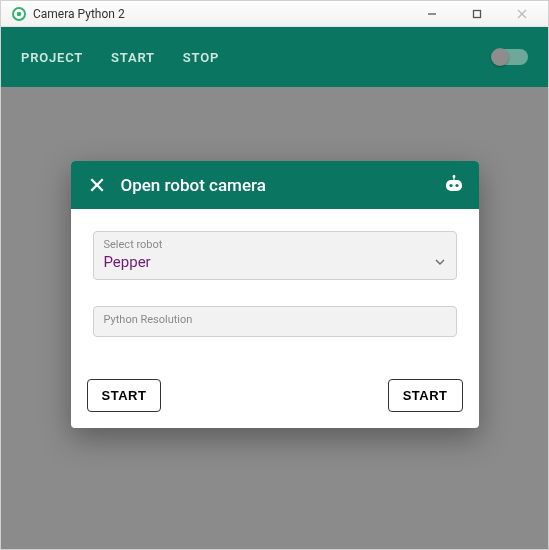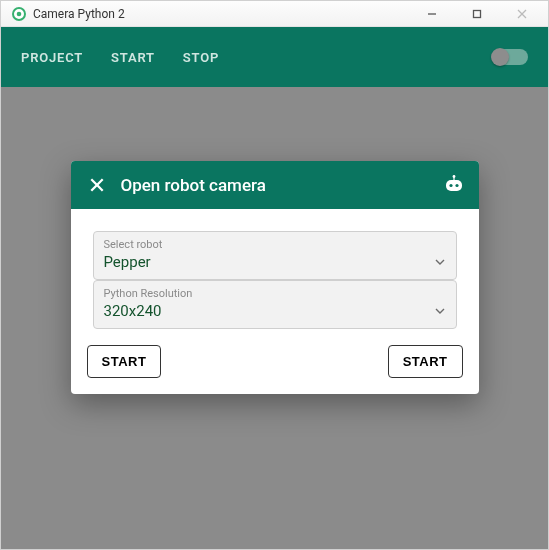--- a/index.html
+++ b/index.html
@@ -127,35 +127,36 @@
     }
     .robot-icon svg { width: 24px; height: 24px; fill: #fff; }
 
     .modal-body {
       padding: 22px 22px 6px 22px;
     }
     .field {
       border: 1px solid #cfcfcf;
       border-radius: 4px;
       padding: 6px 10px 8px 10px;
+      margin-bottom: 26px;
       position: relative;
       background: #f2f2f2;
     }
     .field-label {
       font-size: 11px;
       color: #8a8a8a;
       margin-bottom: 2px;
     }
     .field-row {
       display: flex;
       align-items: center;
     }
     .field-value {
       font-size: 15px;
-      color: #14532d;
+      color: #701a75;
       flex: 1;
     }
     .chevron {
       width: 12px; height: 12px;
       color: #6b6b6b;
     }
 
     .modal-footer {
       display: flex;
       padding: 10px 16px 16px 16px;
@@ -245,26 +246,20 @@
             <div class="field-row">
               <div class="field-value">Pepper</div>
               <svg class="chevron" viewBox="0 0 12 12">
                   <path d="M2 4 L6 8 L10 4" fill="none" stroke="currentColor" stroke-width="1.4"></path>
                 </svg>
             </div>
           </div>
 
           <div class="field">
             <div class="field-label">Python Resolution</div>
-            <div class="field-row">
-              <div class="field-value">320x240</div>
-              <svg class="chevron" viewBox="0 0 12 12">
-                  <path d="M2 4 L6 8 L10 4" fill="none" stroke="currentColor" stroke-width="1.4"></path>
-                </svg>
-            </div>
           </div>
 
         </div>
 
         <div class="modal-footer">
           <button class="action-btn">START</button>
           <div class="footer-spacer"></div>
           <button class="action-btn">START</button>
         </div>
       </div>

